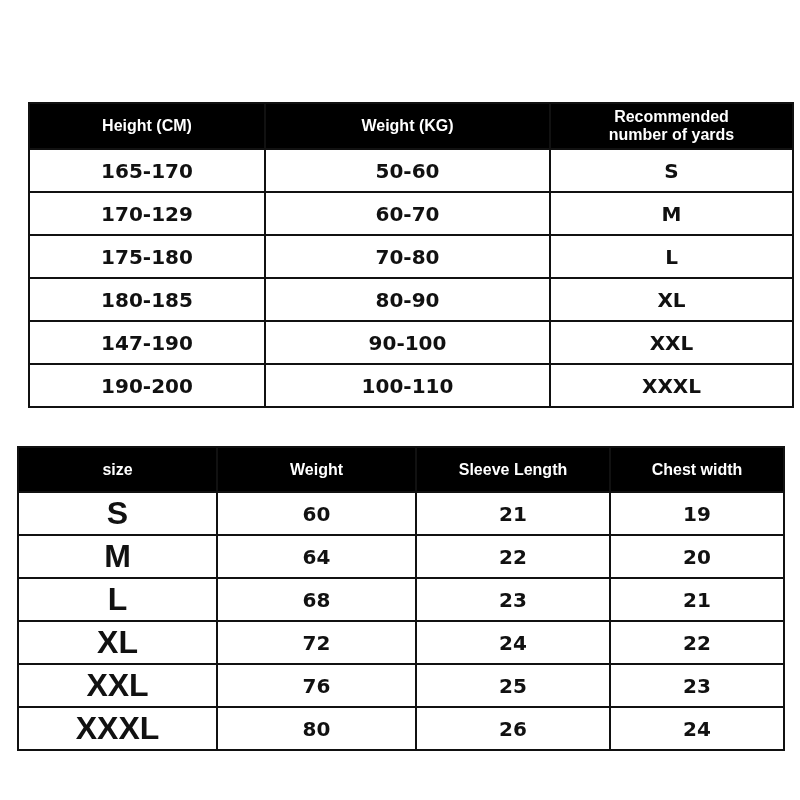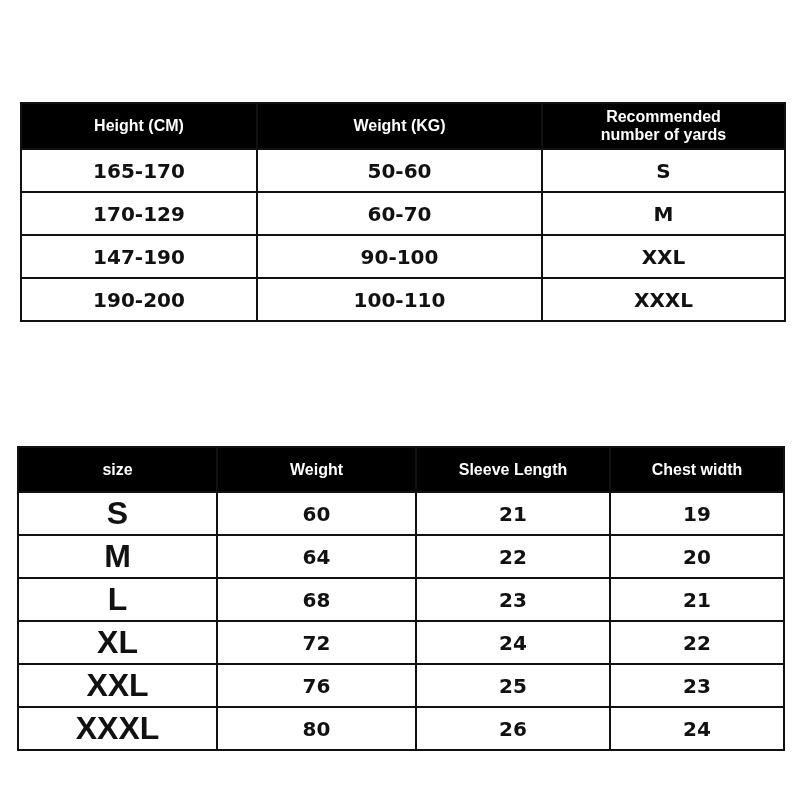--- a/index.html
+++ b/index.html
@@ -1,21 +1,21 @@
 <!DOCTYPE html>
 <html><head>
 <meta charset="utf-8">
 <style>
   html,body{margin:0;padding:0;background:#fff;}
   body{width:800px;height:800px;position:relative;overflow:hidden;font-family:"Liberation Sans","DejaVu Sans",sans-serif;}
   table{position:absolute;border-collapse:collapse;table-layout:fixed;}
   td,th{border:2px solid #111;text-align:center;vertical-align:middle;padding:0;color:#111;}
   th{background:#000;color:#fff;font-weight:bold;font-size:16px;line-height:18px;}
   td{font-family:"DejaVu Sans","Liberation Sans",sans-serif;font-weight:bold;font-size:20px;}
-  #t1{left:20px;top:102px;width:764px;}
+  #t1{left:28px;top:102px;width:764px;}
   #t1 th{height:44px;}
   #t1 td{height:41px;text-align:center;}
   #t2{left:17px;top:446px;width:766px;}
   #t2 th{height:43px;margin-top:20px;}
   #t2 td{height:41px;}
   #t2 td.size{font-family:"Liberation Sans","DejaVu Sans",sans-serif;font-size:32px;}
 </style>
 </head>
 <body>
 
@@ -35,20 +35,30 @@
   <tbody id="t1body">
       <tr>
         <td>165-170</td>
         <td>50-60</td>
         <td>S</td>
       </tr>
       <tr>
         <td>170-129</td>
         <td>60-70</td>
         <td>M</td>
+      </tr>
+      <tr>
+        <td>175-180</td>
+        <td>70-80</td>
+        <td>L</td>
+      </tr>
+      <tr>
+        <td>180-185</td>
+        <td>80-90</td>
+        <td>XL</td>
       </tr>
       <tr>
         <td>147-190</td>
         <td>90-100</td>
         <td>XXL</td>
       </tr>
       <tr>
         <td>190-200</td>
         <td>100-110</td>
         <td>XXXL</td>

